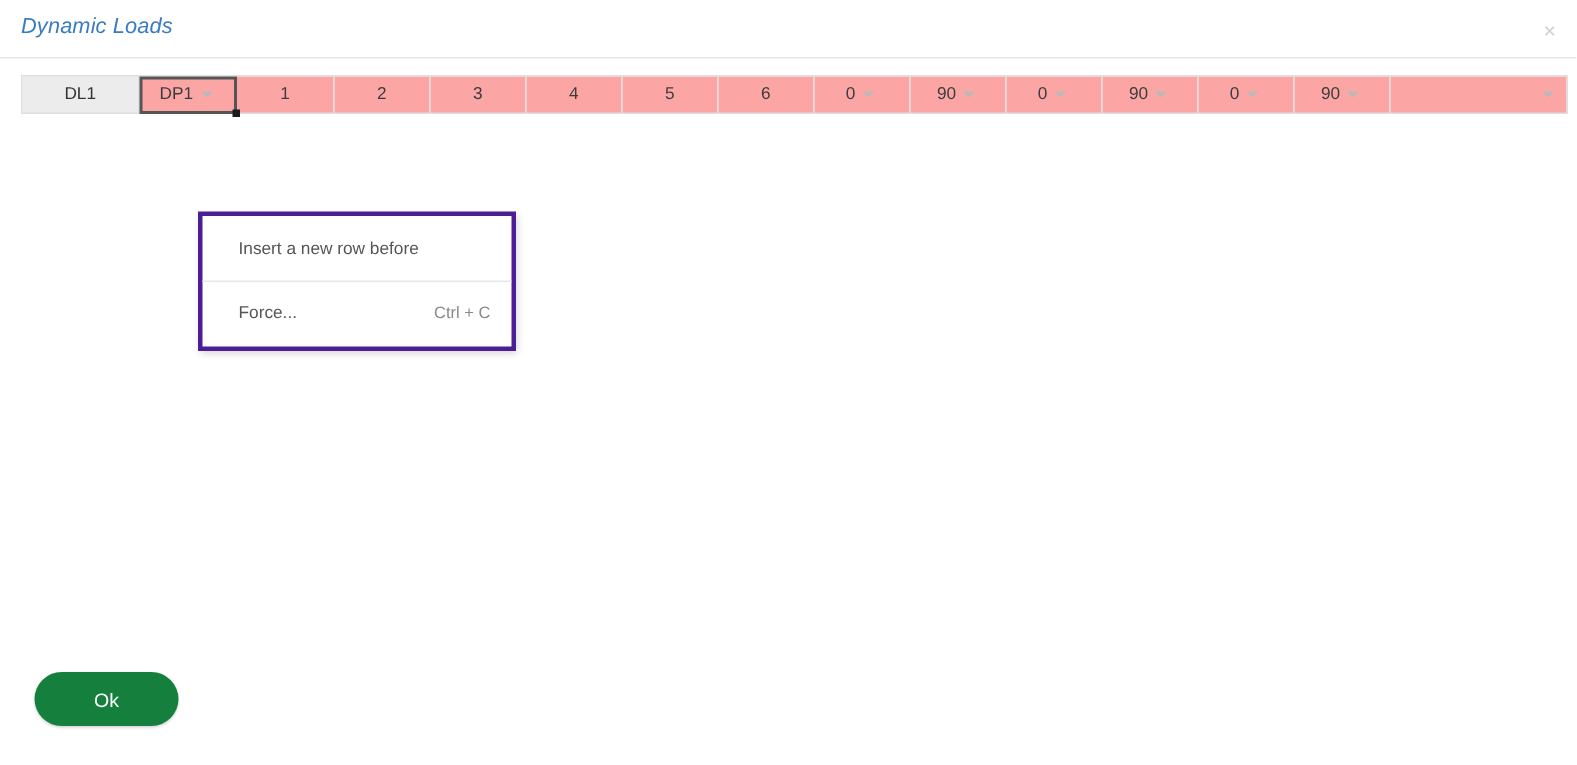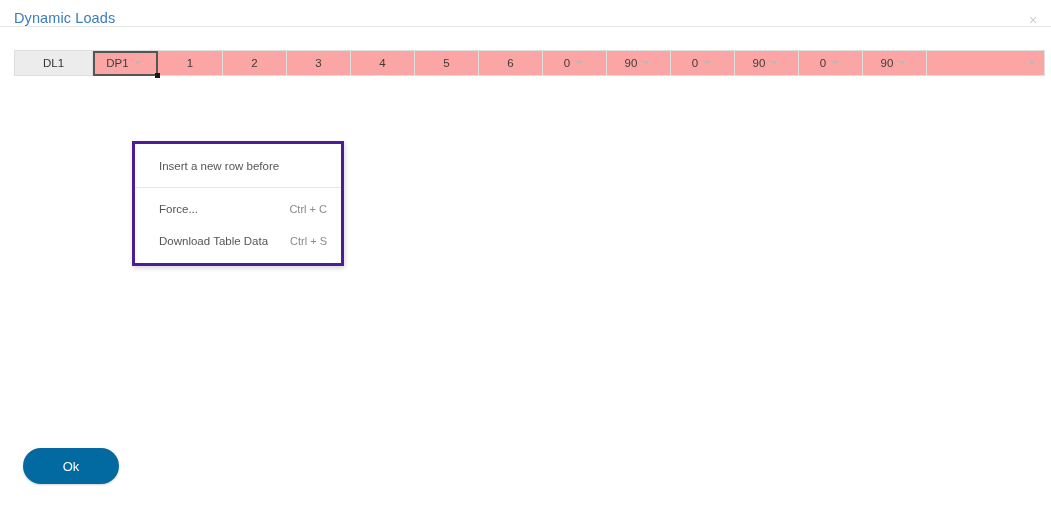--- a/index.html
+++ b/index.html
@@ -14,23 +14,24 @@
     overflow: hidden;
     font-family: "Liberation Sans", sans-serif;
     -webkit-font-smoothing: antialiased;
   }
 
   
   #titlebar {
     position: absolute;
     left: 0; top: 0;
     width: 1051px;
-    height: 27px;
+    height: 39px;
     border-bottom: 1px solid #e6e6e6;
     box-sizing: border-box;
+    font-style: italic;
   }
   #dialog-title {
     position: absolute;
     left: 14px;
     top: 10px;
     font-size: 14.5px;
     color: #3a7cbe;
     letter-spacing: .1px;
     white-space: nowrap;
   }
@@ -171,21 +172,21 @@
   }
 
   
   #ok-button {
     position: absolute;
     left: 23px;
     top: 448px;
     width: 96px;
     height: 36px;
     border-radius: 18px;
-    background: #0369a1;
+    background: #15803d;
     color: #ffffff;
     font-size: 13px;
     display: flex;
     align-items: center;
     justify-content: center;
     cursor: pointer;
     user-select: none;
     box-shadow: 0 1px 2px rgba(0,0,0,.18);
     border: none;
     font-family: "Liberation Sans", sans-serif;
@@ -284,19 +285,15 @@
 <div id="context-menu">
   <div class="menu-item">
     <span class="mi-label">Insert a new row before</span>
     <span class="mi-shortcut"></span>
   </div>
   <div class="menu-sep"></div>
   <div class="menu-item">
     <span class="mi-label">Force...</span>
     <span class="mi-shortcut">Ctrl + C</span>
   </div>
-  <div class="menu-item">
-    <span class="mi-label">Download Table Data</span>
-    <span class="mi-shortcut">Ctrl + S</span>
-  </div>
 </div>
 
 <div id="ok-button">Ok</div>
 
 </body></html>

